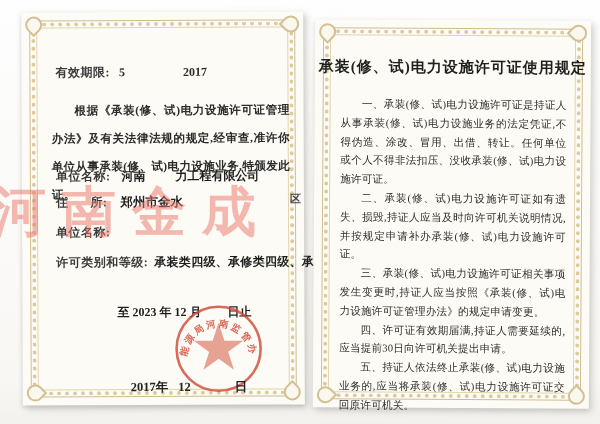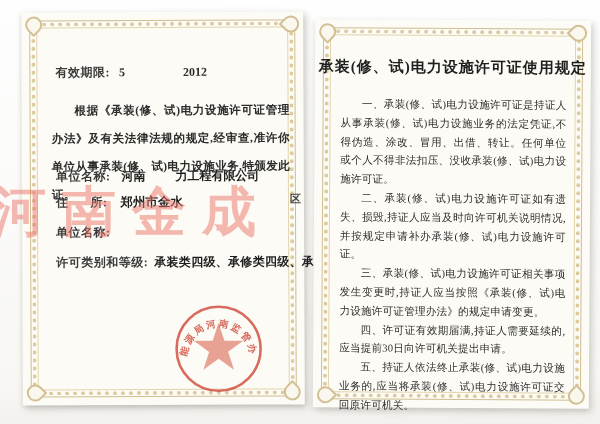--- a/index.html
+++ b/index.html
@@ -63,21 +63,21 @@
 <div class="stage">
 
   <div class="page page-left">
     <div class="frame"></div>
     <div class="corner c-tl"></div>
     <div class="corner c-tr"></div>
     <div class="corner c-bl"></div>
     <div class="corner c-br"></div>
 
     <div class="lp-row license-row">
-      <span class="lbl">有效期限:</span><span class="license-no">5</span><span class="license-year">2012</span>
+      <span class="lbl">有效期限:</span><span class="license-no">5</span><span class="license-year">2017</span>
     </div>
 
     <div class="intro">根据《承装(修、试)电力设施许可证管理办法》及有关法律法规的规定,经审查,准许你单位从事承装(修、试)电力设施业务,特颁发此证。</div>
 
     <div class="lp-row r-addr">
       <span class="lbl"><span>住</span><span class="addr-l2">所:</span></span>
       <span class="val addr-val">郑州市金水</span>
     </div>
 
     <div class="lp-row r-unit">
@@ -87,32 +87,38 @@
     <div class="addr-suffix">区</div>
 
     <div class="lp-row r-rep">
       <span class="lbl">单位名称:</span>
     </div>
 
     <div class="lp-row r-cat">
       <span class="lbl">许可类别和等级:</span><span class="val cat-val">承装类四级、承修类四级、承试类四级</span>
     </div>
 
+    <div class="lp-row r-vto">
+      <span class="val"><span>至 2023 年 12 月</span><span class="day-gap"></span><span>日止</span></span>
+    </div>
 
     <svg class="seal" viewBox="0 0 140 140">
       <circle cx="70" cy="70" r="42" fill="none" stroke="#cf4a3a" stroke-width="2.6" opacity="0.92"></circle>
       <polygon points="70,44 75.9,61.9 94.7,62 79.5,73.1 85.3,91 70,80 54.7,91 60.5,73.1 45.3,62 64.1,61.9" fill="#d95743" opacity="0.62"></polygon>
       <defs>
           <path id="sealArc" d="M 38 80 A 32 32 0 1 1 102 80" fill="none"></path>
         </defs>
       <text font-size="9.5" fill="#cf4a3a" letter-spacing="2.5" opacity="0.95" font-weight="bold">
         <textPath href="#sealArc" startOffset="50%" text-anchor="middle">能源局河南监管办</textPath>
       </text>
     </svg>
 
+    <div class="lp-row r-date">
+      <span>2017年</span><span class="date-gap1"></span><span>12</span><span class="date-gap2"></span><span>日</span>
+    </div>
   </div>
 
   <div class="page page-right">
     <div class="frame"></div>
     <div class="corner c-tl"></div>
     <div class="corner c-tr"></div>
     <div class="corner c-bl"></div>
     <div class="corner c-br"></div>
 
     <div class="rp-title">承装(修、试)电力设施许可证使用规定</div>

